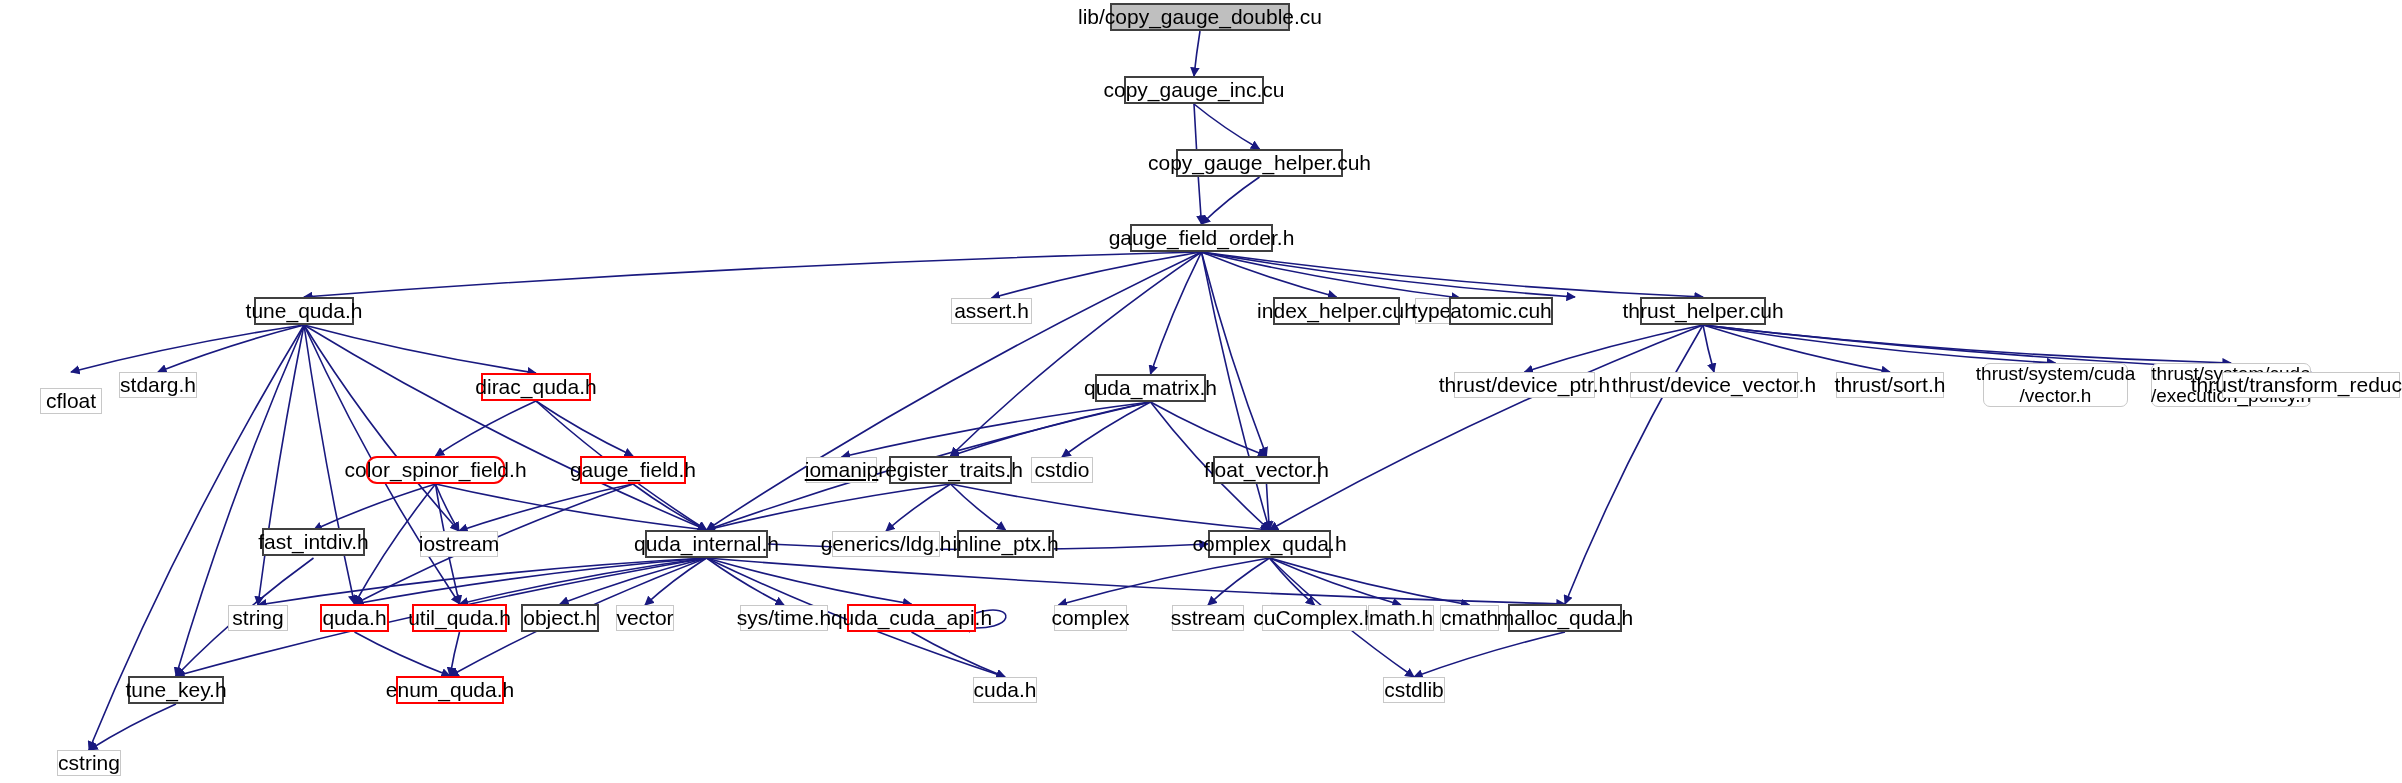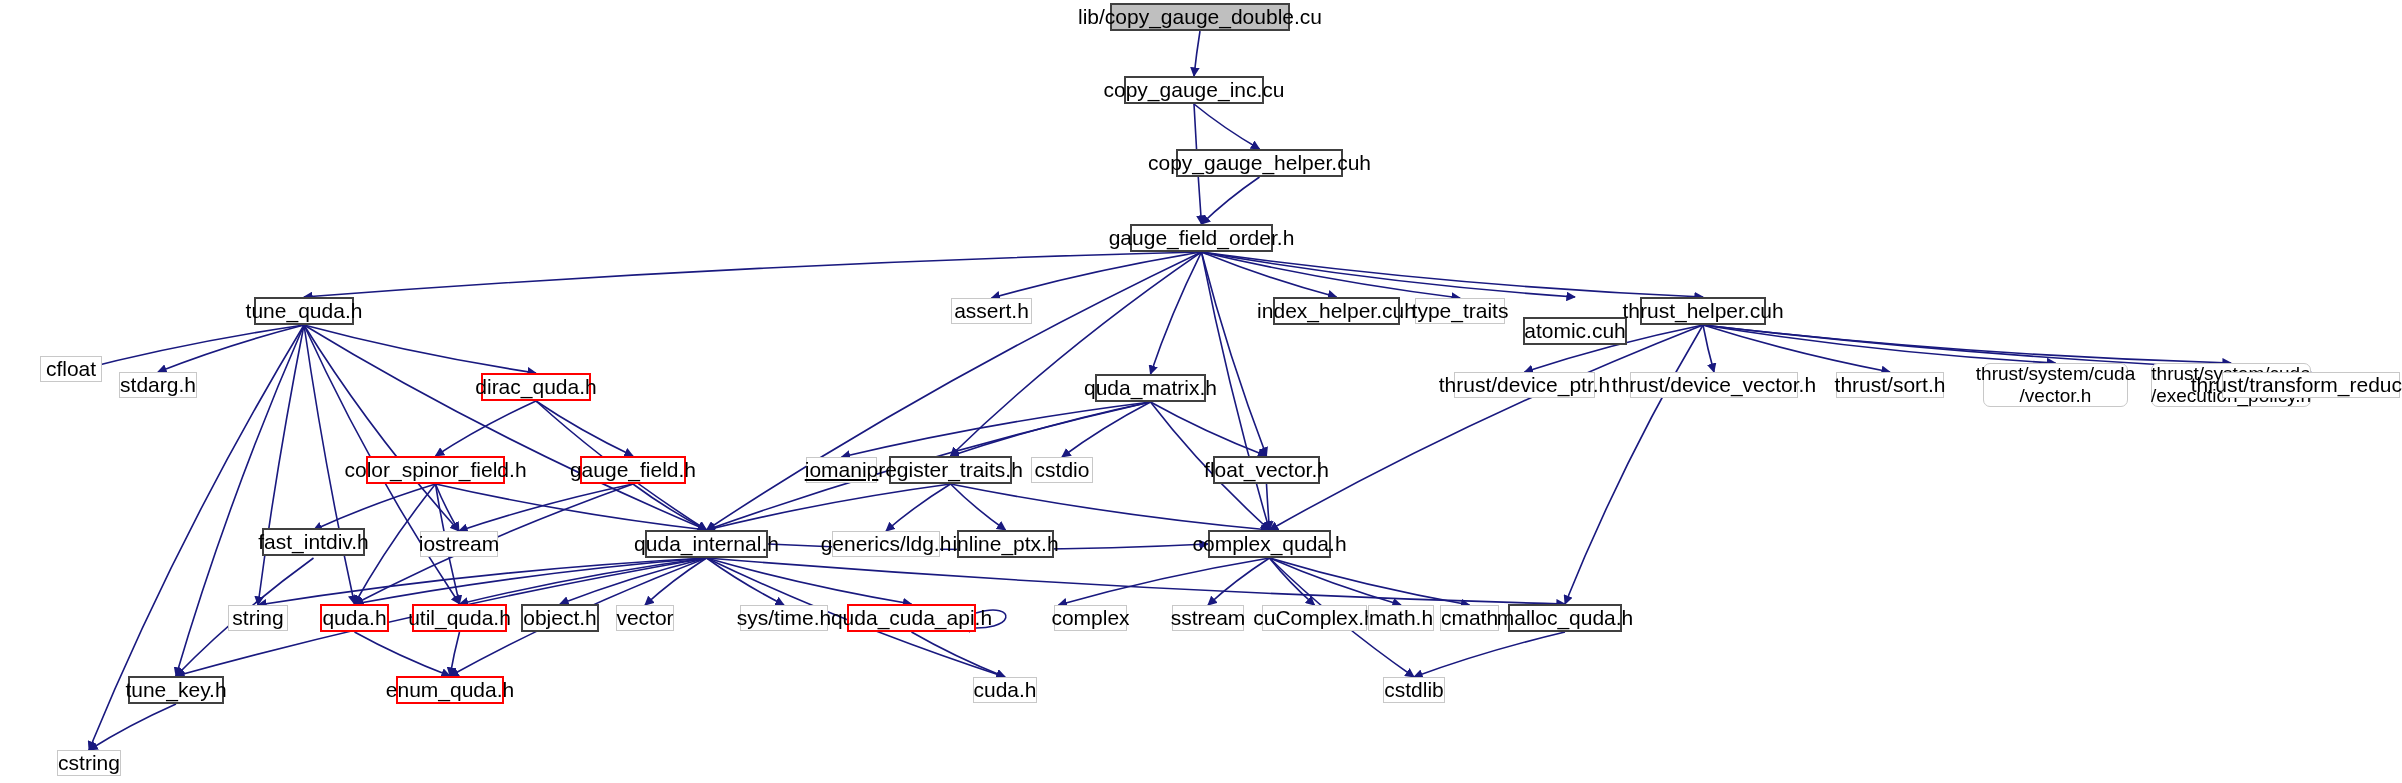--- a/index.html
+++ b/index.html
@@ -123,35 +123,35 @@
       <path d="M176,704 Q128.43343918257995,725.0772239613285 89,750" fill="none" stroke="#19197f" stroke-width="1.6" marker-end="url(#arw)"></path>
     </svg>
 <div class="node root" style="left: 1110px; top: 3px; width: 180px; height: 28px;">lib/copy_gauge_double.cu</div>
     <div class="node local" style="left: 1124px; top: 76px; width: 140px; height: 28px;">copy_gauge_inc.cu</div>
     <div class="node local" style="left: 1176px; top: 149px; width: 167px; height: 28px;">copy_gauge_helper.cuh</div>
     <div class="node local" style="left: 1130px; top: 224px; width: 143px; height: 28px;">gauge_field_order.h</div>
     <div class="node local" style="left: 254px; top: 297px; width: 100px; height: 28px;">tune_quda.h</div>
     <div class="node sys" style="left: 951px; top: 298px; width: 81px; height: 26px;">assert.h</div>
     <div class="node local" style="left: 1273px; top: 297px; width: 127px; height: 28px;">index_helper.cuh</div>
     <div class="node sys" style="left: 1415px; top: 298px; width: 90px; height: 26px;">type_traits</div>
-    <div class="node local" style="left: 1523px; top: 297px; width: 104px; height: 28px; margin-top: 20px;">atomic.cuh</div>
+    <div class="node local" style="left: 1449px; top: 297px; width: 104px; height: 28px;">atomic.cuh</div>
     <div class="node local" style="left: 1640px; top: 297px; width: 126px; height: 28px;">thrust_helper.cuh</div>
-    <div class="node sys" style="left: 40px; top: 356px; width: 62px; height: 26px;">cfloat</div>
+    <div class="node sys" style="left: 40px; top: 388px; width: 62px; height: 26px;">cfloat</div>
     <div class="node sys" style="left: 119px; top: 372px; width: 78px; height: 26px;">stdarg.h</div>
     <div class="node hot" style="left: 481px; top: 373px; width: 110px; height: 28px;">dirac_quda.h</div>
     <div class="node local" style="left: 1095px; top: 374px; width: 111px; height: 28px;">quda_matrix.h</div>
     <div class="node sys" style="left: 1454px; top: 372px; width: 141px; height: 26px;">thrust/device_ptr.h</div>
     <div class="node sys" style="left: 1630px; top: 372px; width: 168px; height: 26px;">thrust/device_vector.h</div>
     <div class="node sys" style="left: 1836px; top: 372px; width: 108px; height: 26px;">thrust/sort.h</div>
     <div class="node sys two" style="left: 1983px; top: 363px; width: 145px; height: 44px;">thrust/system/cuda
 /vector.h</div>
     <div class="node sys two" style="left: 2151px; top: 363px; width: 160px; height: 44px;">thrust/system/cuda
 /execution_policy.h</div>
     <div class="node sys" style="left: 2222px; top: 372px; width: 178px; height: 26px;">thrust/transform_reduce.h</div>
-    <div class="node hot" style="left: 366px; top: 456px; width: 139px; height: 28px;">color_spinor_field.h</div>
+    <div class="node hot" style="left: 366px; top: 456px; width: 139px; height: 28px; border-radius: 11px;">color_spinor_field.h</div>
     <div class="node hot" style="left: 580px; top: 456px; width: 106px; height: 28px;">gauge_field.h</div>
     <div class="node sys" style="left: 806px; top: 457px; width: 71px; height: 26px; text-decoration: underline;">iomanip</div>
     <div class="node local" style="left: 889px; top: 456px; width: 123px; height: 28px;">register_traits.h</div>
     <div class="node sys" style="left: 1031px; top: 457px; width: 62px; height: 26px;">cstdio</div>
     <div class="node local" style="left: 1213px; top: 456px; width: 107px; height: 28px;">float_vector.h</div>
     <div class="node local" style="left: 262px; top: 528px; width: 103px; height: 28px;">fast_intdiv.h</div>
     <div class="node sys" style="left: 420px; top: 531px; width: 78px; height: 26px;">iostream</div>
     <div class="node local" style="left: 645px; top: 530px; width: 123px; height: 28px;">quda_internal.h</div>
     <div class="node sys" style="left: 832px; top: 531px; width: 108px; height: 26px;">generics/ldg.h</div>
     <div class="node local" style="left: 957px; top: 530px; width: 97px; height: 28px;">inline_ptx.h</div>

